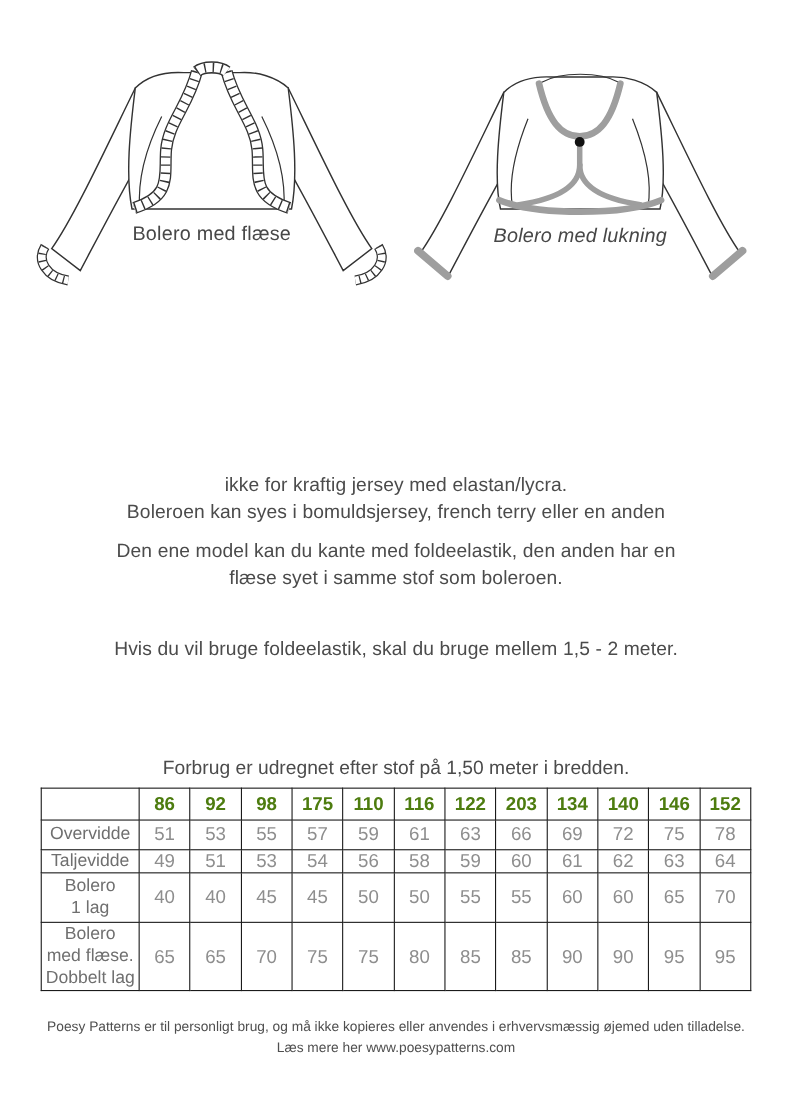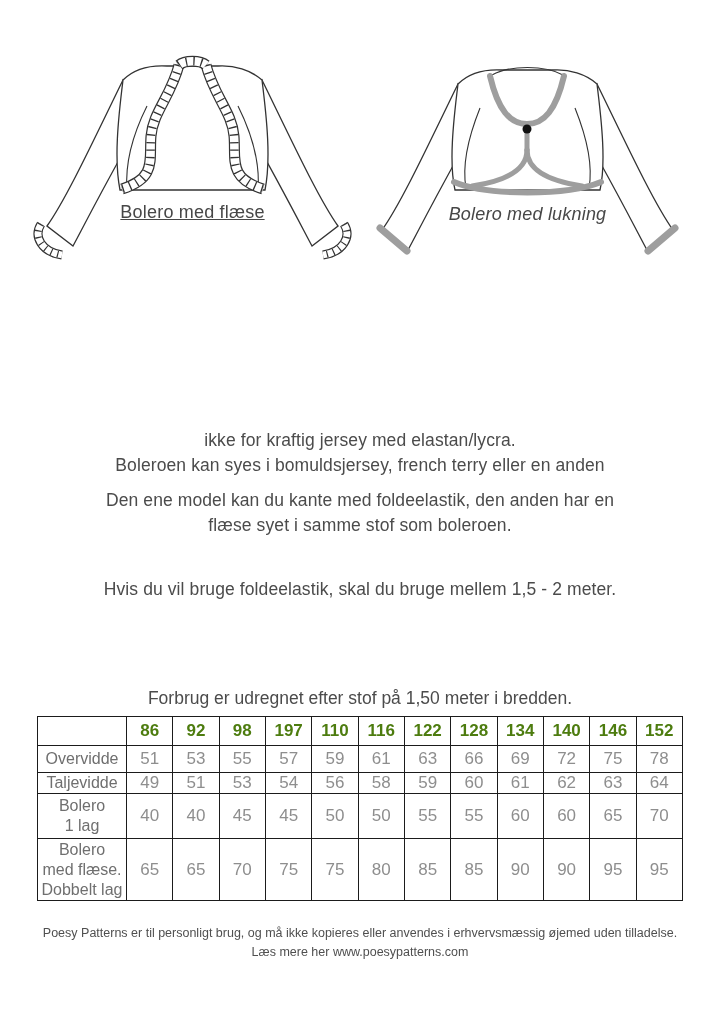--- a/index.html
+++ b/index.html
@@ -14,21 +14,21 @@
 
   
   .figure{position:absolute;width:335px;height:235px;}
   #fig-left{left:25px;top:38px;}
   #fig-right{left:360px;top:42px;font-style:italic;}
   .figure svg{position:absolute;left:0;top:0;width:100%;height:100%;}
   .caption{
     position:absolute;left:0;width:100%;text-align:center;
     font-size:18px;color:#474747;letter-spacing:.2px;
   }
-  #fig-left .caption{top:164px;text-decoration:underline;}
+  #fig-left .caption{top:164px;}
   #fig-right .caption{top:162px;}
 
   
   .center-text{position:absolute;left:0;width:720px;text-align:center;color:#4b4b4b;}
   #title{top:372px;font-size:25px;line-height:30px;color:#3d3d3d;letter-spacing:.5px;}
   .para{font-size:17.5px;line-height:25px;letter-spacing:.1px;}
   #p1{top:428px;}
   #p2{top:488px;}
   #p3{top:577px;}
   #table-intro{top:686px;font-size:17.5px;line-height:25px;}
@@ -142,25 +142,25 @@
 
   <div class="center-text" id="table-intro">Forbrug er udregnet efter stof på 1,50 meter i bredden.</div>
 
   <table id="size-table">
       <thead>
         <tr>
           <th></th>
           <th>86</th>
           <th>92</th>
           <th>98</th>
-          <th>197</th>
+          <th>175</th>
           <th>110</th>
           <th>116</th>
           <th>122</th>
-          <th>128</th>
+          <th>203</th>
           <th>134</th>
           <th>140</th>
           <th>146</th>
           <th>152</th>
         </tr>
       </thead>
       <tbody>
         <tr>
           <th>Overvidde</th>
           <td>51</td>

